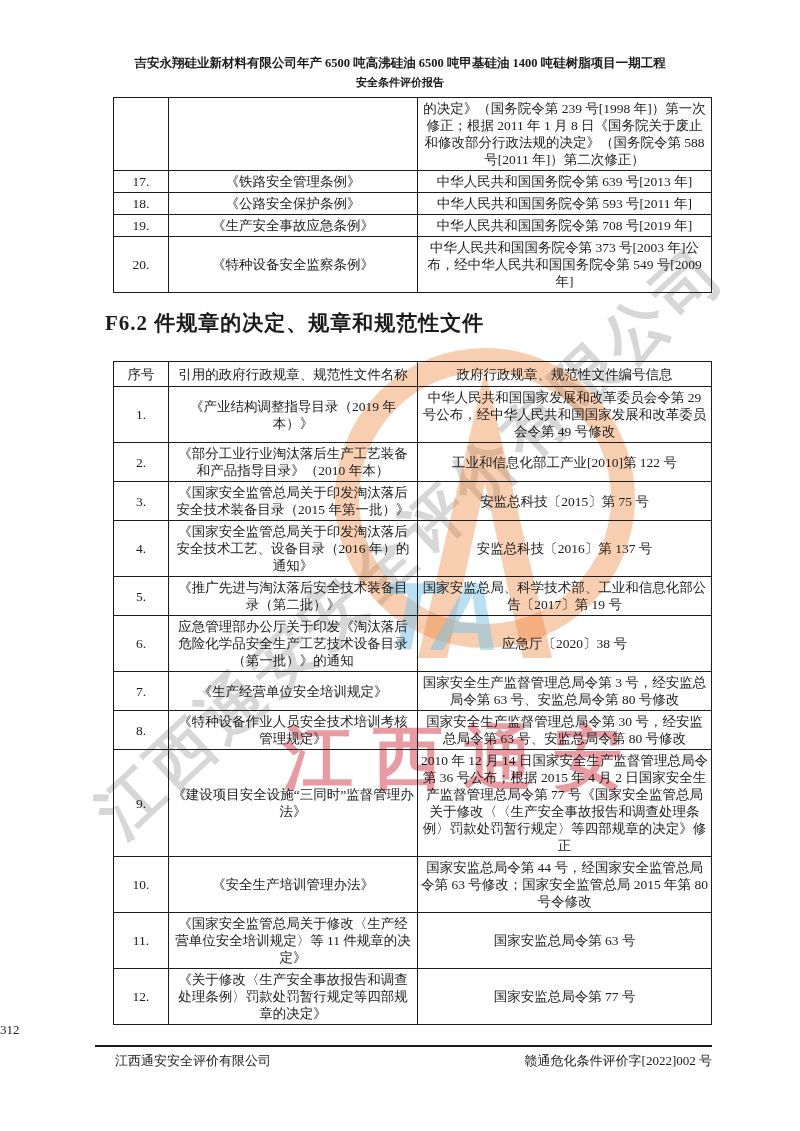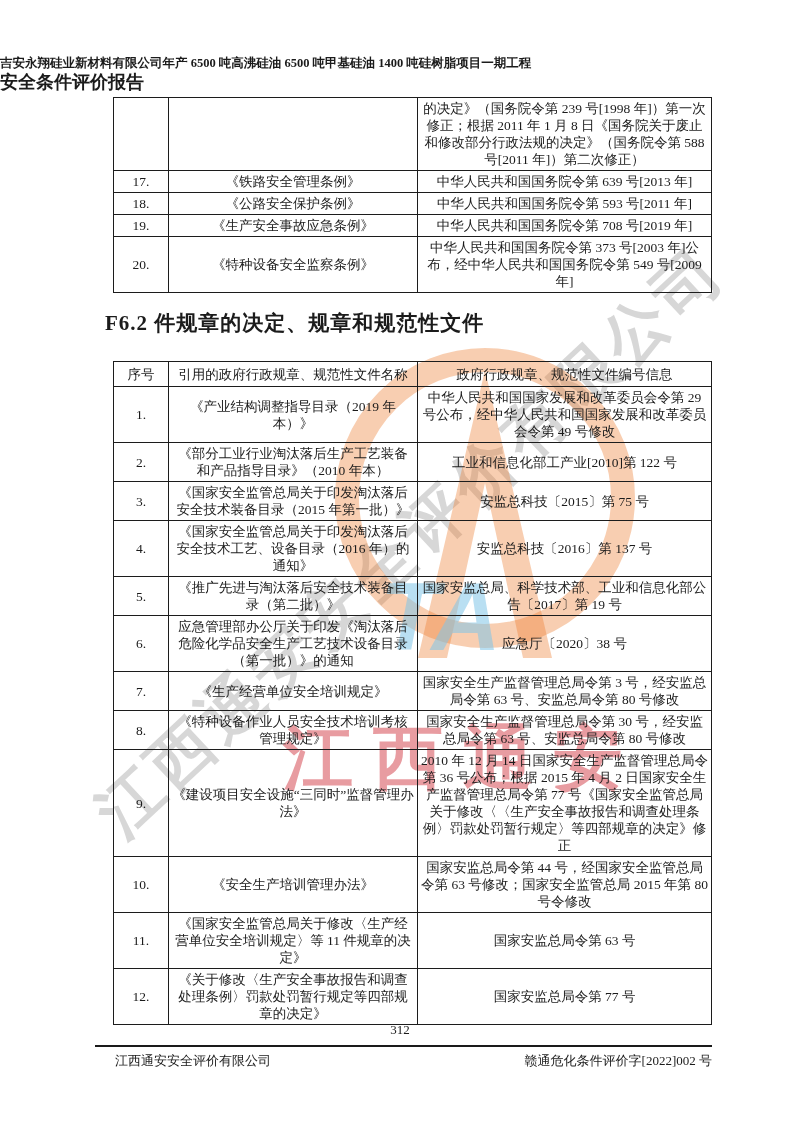--- a/index.html
+++ b/index.html
@@ -22,23 +22,23 @@
   .wm-red {
     position:absolute; left:283px; top:712px;
     font-size:70px; font-weight:bold; letter-spacing:20px;
     color:rgba(207,48,58,0.48); white-space:nowrap;
   }
   .wm-logo { position:absolute; left:322px; top:338px; }
 
   
   .content { position:absolute; inset:0; z-index:1; }
 
-  .doc-header { position:absolute; left:0; top:54px; width:100%; }
+  .doc-header { position:absolute; left:0; top:54px; width:100%; text-align:center; }
   .doc-header .l1 { font-size:12.5px; font-weight:bold; line-height:18px; }
-  .doc-header .l2 { font-size:18px; font-weight:bold; line-height:20px; }
+  .doc-header .l2 { font-size:11px; font-weight:bold; line-height:20px; }
 
   table.law {
     position:absolute; left:113px; width:599px;
     border-collapse:collapse; table-layout:fixed;
     font-size:13.5px; line-height:17px;border-radius:13px;
   }
   table.law.t1 { top:97px; }
   table.law.t2 { top:361px; }
   table.law td, table.law th {
     border:1px solid #1c1c1c; padding:2px 3px;
@@ -51,21 +51,21 @@
   .cw-name { width:249px; }
   .cw-info { width:294px; }
 
   .section-heading {
     position:absolute; left:105px; top:309px;
     font-size:21px; font-weight:bold; letter-spacing:1px;
   }
 
   .page-number {
     position:absolute; left:0; top:1022px; width:100%;
-    text-align:center; font-size:13px;
+    text-align:left; font-size:13px;
   }
   .footer-rule {
     position:absolute; left:95px; top:1045px; width:617px;
     border-top:2.5px solid #1a1a1a; height:0;
   }
   .footer-left {
     position:absolute; left:115px; top:1052px; font-size:13px;
   }
   .footer-right {
     position:absolute; right:88px; top:1052px; font-size:13px;

